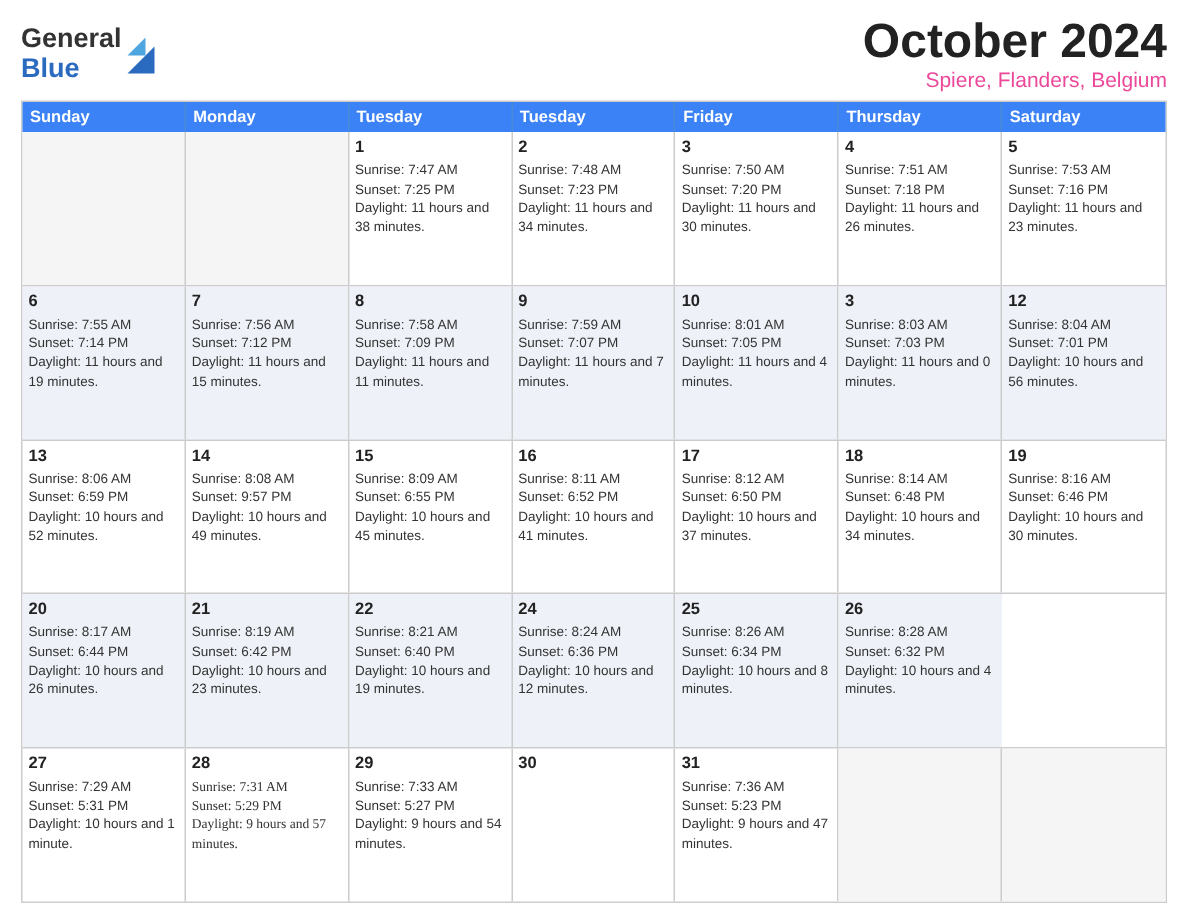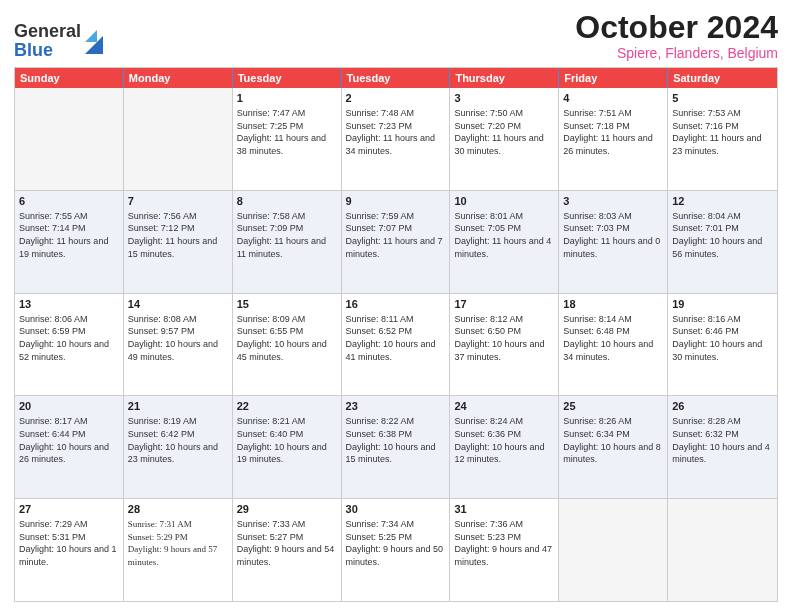--- a/index.html
+++ b/index.html
@@ -14,21 +14,21 @@
       width: 792px;
       height: 612px;
       background: #fff;
       display: flex;
       flex-direction: column;
       padding: 10px 14px 10px 14px;
     }
     .header {
       display: flex;
       justify-content: space-between;
-      align-items: flex-end;
+      align-items: center;
       margin-bottom: 6px;
     }
     .logo {
       display: flex;
       align-items: center;
     }
     .logo-text {
       display: flex;
       flex-direction: column;
       font-size: 18px;
@@ -61,21 +61,21 @@
     }
     .calendar {
       flex: 1;
       display: flex;
       flex-direction: column;
       border: 1px solid #ccc;
     }
     .cal-header-row {
       display: grid;
       grid-template-columns: repeat(7, 1fr);
-      background: #ef4444;
+      background: #3b82f6;
     }
     .cal-header-cell {
       color: #fff;
       font-size: 11px;
       font-weight: bold;
       padding: 4px 5px;
       text-align: left;
       border-right: 1px solid #4a8ad4;
     }
     .cal-header-cell:last-child {
@@ -147,22 +147,22 @@
       <div class="subtitle">Spiere, Flanders, Belgium</div>
     </div>
   </div>
 
   <div class="calendar">
     <div class="cal-header-row">
     <div class="cal-header-cell">Sunday</div>
         <div class="cal-header-cell">Monday</div>
         <div class="cal-header-cell">Tuesday</div>
         <div class="cal-header-cell">Tuesday</div>
+        <div class="cal-header-cell">Friday</div>
         <div class="cal-header-cell">Thursday</div>
-        <div class="cal-header-cell">Friday</div>
         <div class="cal-header-cell">Saturday</div>
       </div>
     <div class="cal-body">
     <div class="cal-row">
           <div class="cal-cell empty"></div>
           <div class="cal-cell empty"></div>
           <div class="cal-cell"><span class="day-num">1</span><span class="cell-text" style="white-space: pre-line;">Sunrise: 7:47 AM
 Sunset: 7:25 PM
 Daylight: 11 hours and 38 minutes.</span></div>
           <div class="cal-cell"><span class="day-num">2</span><span class="cell-text" style="white-space: pre-line;">Sunrise: 7:48 AM
@@ -227,46 +227,41 @@
         <div class="cal-row shaded">
           <div class="cal-cell"><span class="day-num">20</span><span class="cell-text" style="white-space: pre-line;">Sunrise: 8:17 AM
 Sunset: 6:44 PM
 Daylight: 10 hours and 26 minutes.</span></div>
           <div class="cal-cell"><span class="day-num">21</span><span class="cell-text" style="white-space: pre-line;">Sunrise: 8:19 AM
 Sunset: 6:42 PM
 Daylight: 10 hours and 23 minutes.</span></div>
           <div class="cal-cell"><span class="day-num">22</span><span class="cell-text" style="white-space: pre-line;">Sunrise: 8:21 AM
 Sunset: 6:40 PM
 Daylight: 10 hours and 19 minutes.</span></div>
-          <div class="cal-cell"><span class="day-num">23</span><span class="cell-text" style="white-space: pre-line;">Sunrise: 8:22 AM
-Sunset: 6:38 PM
-Daylight: 10 hours and 15 minutes.</span></div>
           <div class="cal-cell"><span class="day-num">24</span><span class="cell-text" style="white-space: pre-line;">Sunrise: 8:24 AM
 Sunset: 6:36 PM
 Daylight: 10 hours and 12 minutes.</span></div>
           <div class="cal-cell"><span class="day-num">25</span><span class="cell-text" style="white-space: pre-line;">Sunrise: 8:26 AM
 Sunset: 6:34 PM
 Daylight: 10 hours and 8 minutes.</span></div>
           <div class="cal-cell"><span class="day-num">26</span><span class="cell-text" style="white-space: pre-line;">Sunrise: 8:28 AM
 Sunset: 6:32 PM
 Daylight: 10 hours and 4 minutes.</span></div>
         </div>
         <div class="cal-row">
           <div class="cal-cell"><span class="day-num">27</span><span class="cell-text" style="white-space: pre-line;">Sunrise: 7:29 AM
 Sunset: 5:31 PM
 Daylight: 10 hours and 1 minute.</span></div>
           <div class="cal-cell"><span class="day-num">28</span><span class="cell-text" style="white-space: pre-line; font-family: Liberation Serif, serif;">Sunrise: 7:31 AM
 Sunset: 5:29 PM
 Daylight: 9 hours and 57 minutes.</span></div>
           <div class="cal-cell"><span class="day-num">29</span><span class="cell-text" style="white-space: pre-line; text-align: right;">Sunrise: 7:33 AM
 Sunset: 5:27 PM
 Daylight: 9 hours and 54 minutes.</span></div>
-          <div class="cal-cell"><span class="day-num">30</span><span class="cell-text" style="white-space: pre-line;">Sunrise: 7:34 AM
-Sunset: 5:25 PM
-Daylight: 9 hours and 50 minutes.</span></div>
+          <div class="cal-cell"><span class="day-num">30</span></div>
           <div class="cal-cell"><span class="day-num">31</span><span class="cell-text" style="white-space: pre-line;">Sunrise: 7:36 AM
 Sunset: 5:23 PM
 Daylight: 9 hours and 47 minutes.</span></div>
           <div class="cal-cell empty"></div>
           <div class="cal-cell empty"></div>
         </div>
       </div>
   </div>
 </div>
 

